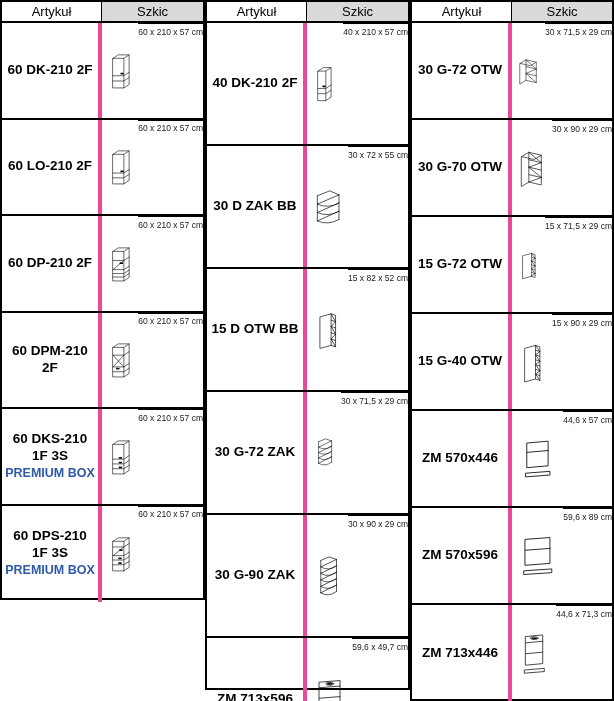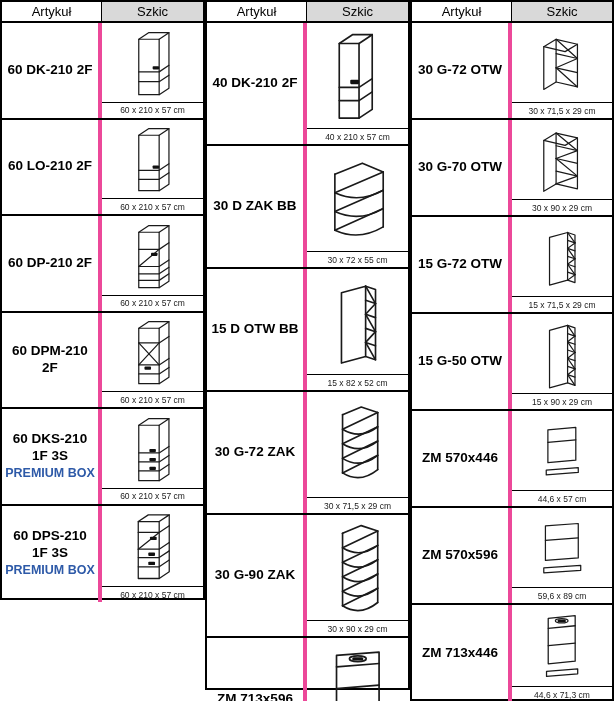--- a/index.html
+++ b/index.html
@@ -29,21 +29,21 @@
   .g2 .row{height:123px}
   .g3 .row{height:97px}
   .cell{box-sizing:border-box}
   .cell.art{
     width:100px;border-right:4px solid #ec4899;
     display:flex;flex-direction:column;align-items:center;justify-content:center;
     text-align:center;padding:2px;
   }
   .pname{font-weight:bold;font-size:13.5px;line-height:1.25;color:#000}
   .premium{font-weight:bold;font-size:12.5px;line-height:1.35}
-  .cell.szk{flex:1;display:flex;flex-direction:column;min-width:0}
+  .cell.szk{flex:1;display:flex;min-width:0}
   .sketch{flex:1;display:flex;align-items:center;justify-content:center;overflow:hidden;padding-top:2px}
   .sketch svg{height:96%;max-width:96%}
   .dim{
     height:15px;border-top:1px solid #000;flex:none;
     display:flex;align-items:center;justify-content:center;
     font-size:8.5px;color:#1a1a1a;white-space:nowrap;
   }
 </style>
 </head>
 <body>
@@ -388,21 +388,21 @@
                 <path d="M47 52.666666666666664L56 46"></path>
                 <path d="M47 52.666666666666664L56 65.33333333333333"></path>
                 <path d="M47 72L56 65.33333333333333"></path>
               </svg>
             </div>
             <div class="dim">15 x 71,5 x 29 cm</div>
           </div>
         </div>
         <div class="row">
           <div class="cell art">
-            <div class="pname">15 G-50 OTW</div>
+            <div class="pname">15 G-40 OTW</div>
           </div>
           <div class="cell szk">
             <div class="sketch">
               <svg viewBox="0 0 80 90" preserveAspectRatio="xMidYMid meet" fill="none" stroke="#1a1a1a" stroke-width="1.5" stroke-linejoin="round" stroke-linecap="round">
                 <path d="M25 15L47 9V79L25 85Z"></path>
                 <path d="M47 9L56 12V82L47 79"></path>
                 <path d="M47 19L56 22"></path>
                 <path d="M47 29L56 32"></path>
                 <path d="M47 39L56 42"></path>
                 <path d="M47 49L56 52"></path>

